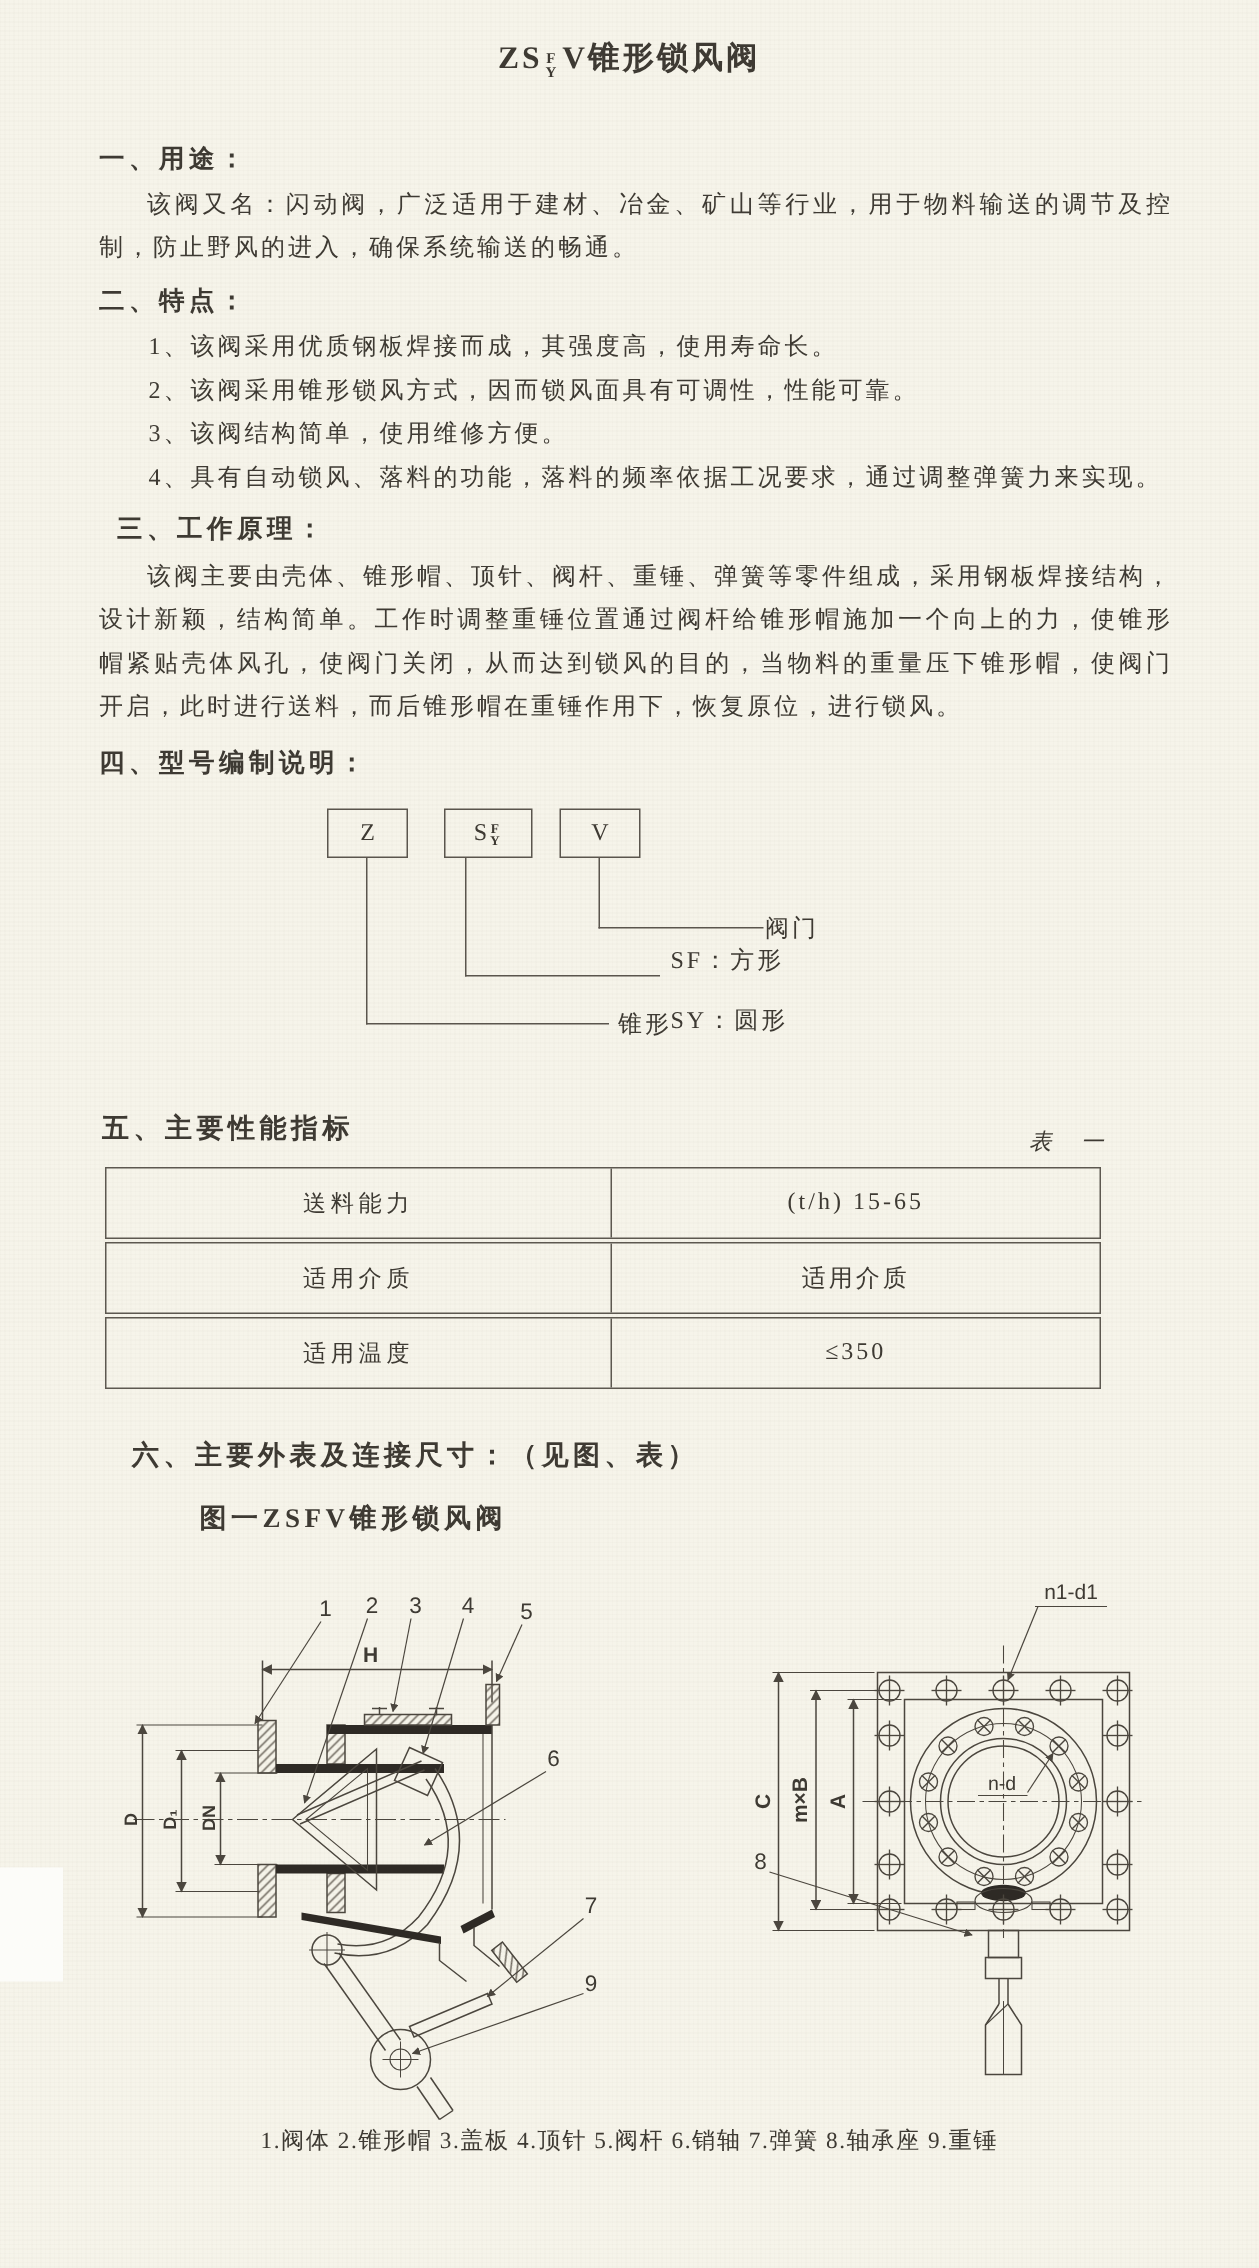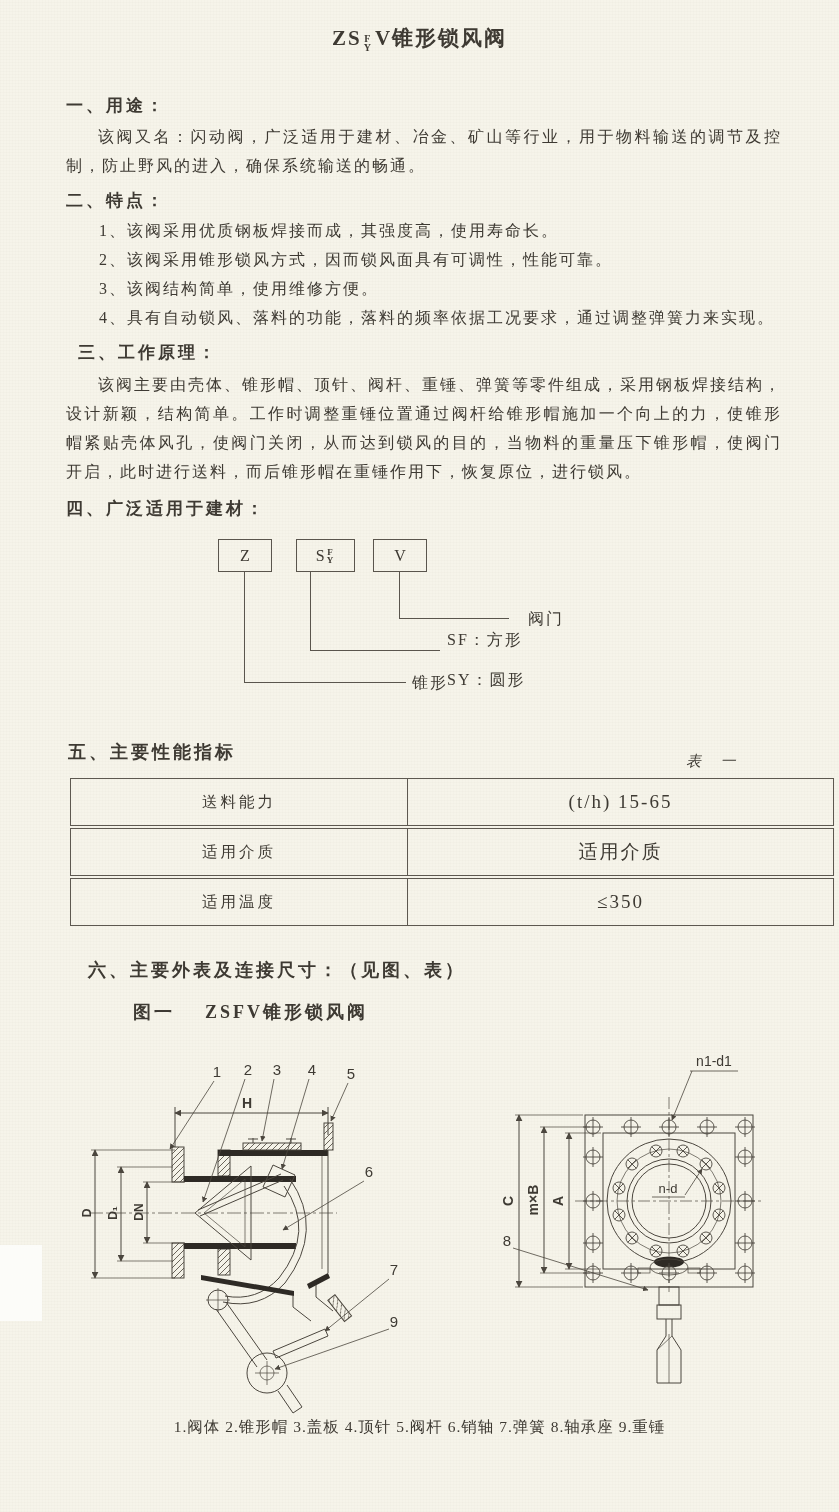--- a/index.html
+++ b/index.html
@@ -15,24 +15,24 @@
   .supsub{display:inline-flex;flex-direction:column;align-items:center;font-size:10px;line-height:9px;vertical-align:3px;margin:0 2px;font-weight:700;}
   .h2{font-size:17px;font-weight:700;letter-spacing:3px;margin:0;}
   .h2big{font-size:18px;font-weight:700;letter-spacing:3px;margin:0;}
   .para{width:716px;font-size:16px;line-height:29px;letter-spacing:2px;text-align:justify;text-indent:2em;margin:0;}
   .item{font-size:16px;letter-spacing:2px;white-space:nowrap;margin:0;}
   
   .mbox{position:absolute;border:1.5px solid #5a554d;box-sizing:border-box;display:flex;align-items:center;justify-content:center;font-size:16px;color:#3e3a33;}
   .mline{position:absolute;border-left:1.5px solid #5a554d;border-bottom:1.5px solid #5a554d;box-sizing:border-box;}
   .mlabel{position:absolute;font-size:16px;letter-spacing:2px;white-space:nowrap;}
   
-  .ptable{left:70px;top:778px;width:764px;}
+  .ptable{left:70px;top:778px;width:664px;}
   .prow{border:1.5px solid #5d5850;display:flex;height:46px;margin-bottom:2px;box-sizing:content-box;}
   .pcell-l{width:336px;border-right:1.5px solid #5d5850;display:flex;align-items:center;justify-content:center;font-size:15.5px;letter-spacing:3px;}
-  .pcell-r{flex:1;display:flex;align-items:center;justify-content:center;font-size:19px;letter-spacing:2px;}
+  .pcell-r{flex:1;display:flex;align-items:center;justify-content:center;font-size:16px;letter-spacing:2px;}
   .tabletag{font-size:15px;letter-spacing:4px;white-space:pre;}
   .figtitle{font-size:18px;font-weight:600;letter-spacing:3px;}
   .caption{left:0;top:1417px;width:839px;text-align:center;font-size:15.5px;letter-spacing:1px;}
   svg{overflow:visible;}
   svg text{font-family:"Liberation Sans","DejaVu Sans",sans-serif;fill:#3e3a33;}
   .artifact{left:0;top:1245px;width:42px;height:76px;background:#fcfcf9;}
 </style>
 </head>
 <body>
 
@@ -48,40 +48,40 @@
 
 <h2 class="abs h2" style="left:66px;top:189px;">二、特点：</h2>
 <p class="abs item" style="left:99px;top:221px;">1、该阀采用优质钢板焊接而成，其强度高，使用寿命长。</p>
 <p class="abs item" style="left:99px;top:250px;">2、该阀采用锥形锁风方式，因而锁风面具有可调性，性能可靠。</p>
 <p class="abs item" style="left:99px;top:279px;">3、该阀结构简单，使用维修方便。</p>
 <p class="abs item" style="left:99px;top:308px;">4、具有自动锁风、落料的功能，落料的频率依据工况要求，通过调整弹簧力来实现。</p>
 
 <h2 class="abs h2" style="left:78px;top:341px;">三、工作原理：</h2>
 <p class="abs para" style="left:66px;top:370px;">该阀主要由壳体、锥形帽、顶针、阀杆、重锤、弹簧等零件组成，采用钢板焊接结构，设计新颖，结构简单。工作时调整重锤位置通过阀杆给锥形帽施加一个向上的力，使锥形帽紧贴壳体风孔，使阀门关闭，从而达到锁风的目的，当物料的重量压下锥形帽，使阀门开启，此时进行送料，而后锥形帽在重锤作用下，恢复原位，进行锁风。</p>
 
-<h2 class="abs h2" style="left:66px;top:497px;">四、广泛适用于建材：</h2>
+<h2 class="abs h2" style="left:66px;top:497px;">四、型号编制说明：</h2>
 <div class="abs" style="left:150px;top:530px;width:470px;height:170px;">
   <div class="mbox" style="left:68px;top:9px;width:54px;height:33px;">
       <span>Z</span>
     </div>
   <div class="mbox" style="left:146px;top:9px;width:59px;height:33px;">
     <span>S</span>
       <span class="supsub" style="font-size:9px;line-height:8px;">
         <span>F</span>
         <span>Y</span>
       </span>
   </div>
   <div class="mbox" style="left:223px;top:9px;width:54px;height:33px;">
       <span>V</span>
     </div>
 
   <div class="mline" style="left:94px;top:42px;width:162px;height:111px;"></div>
   <div class="mline" style="left:160px;top:42px;width:130px;height:79px;"></div>
   <div class="mline" style="left:249px;top:42px;width:110px;height:47px;"></div>
-  <div class="mlabel" style="left:378px;top:79px;">阀门</div>
+  <div class="mlabel" style="left:360px;top:79px;">阀门</div>
   <div class="mlabel" style="left:297px;top:100px;">SF：方形</div>
   <div class="mlabel" style="left:297px;top:140px;">SY：圆形</div>
   <div class="mlabel" style="left:262px;top:143px;">锥形</div>
 </div>
 
 <h2 class="abs h2big" style="left:68px;top:740px;">五、主要性能指标</h2>
 <div class="abs tabletag" style="left:686px;top:752px;font-style:italic;">表  一</div>
 <div class="abs ptable">
   <div class="prow">
     <div class="pcell-l">送料能力</div>
@@ -92,21 +92,21 @@
     <div class="pcell-r">适用介质</div>
   </div>
   <div class="prow">
     <div class="pcell-l">适用温度</div>
     <div class="pcell-r">≤350</div>
   </div>
 </div>
 
 <h2 class="abs h2big" style="left:88px;top:958px;">六、主要外表及连接尺寸：（见图、表）</h2>
 <div class="abs figtitle" style="left:133px;top:1000px;">
-  <span>图一</span><span style="margin-left:30px;">ZSFV锥形锁风阀</span>
+  <span>图一</span><span style="">ZSFV锥形锁风阀</span>
 </div>
 
 <svg class="abs" style="left:85px;top:1055px;" width="350" height="350" viewBox="0 0 350 350">
   <defs>
     <marker id="aL" viewBox="0 0 10 10" refX="9" refY="5" markerWidth="7" markerHeight="7" orient="auto-start-reverse">
       <path d="M0,0 L10,5 L0,10 z" fill="#4b463e"></path>
     </marker>
     <pattern id="hatchL" width="6" height="6" patternUnits="userSpaceOnUse">
       <path d="M-1,7 L7,-1 M-1,1 L1,-1 M5,7 L7,5" stroke="#6a645a" stroke-width="1" fill="none"></path>
     </pattern>

